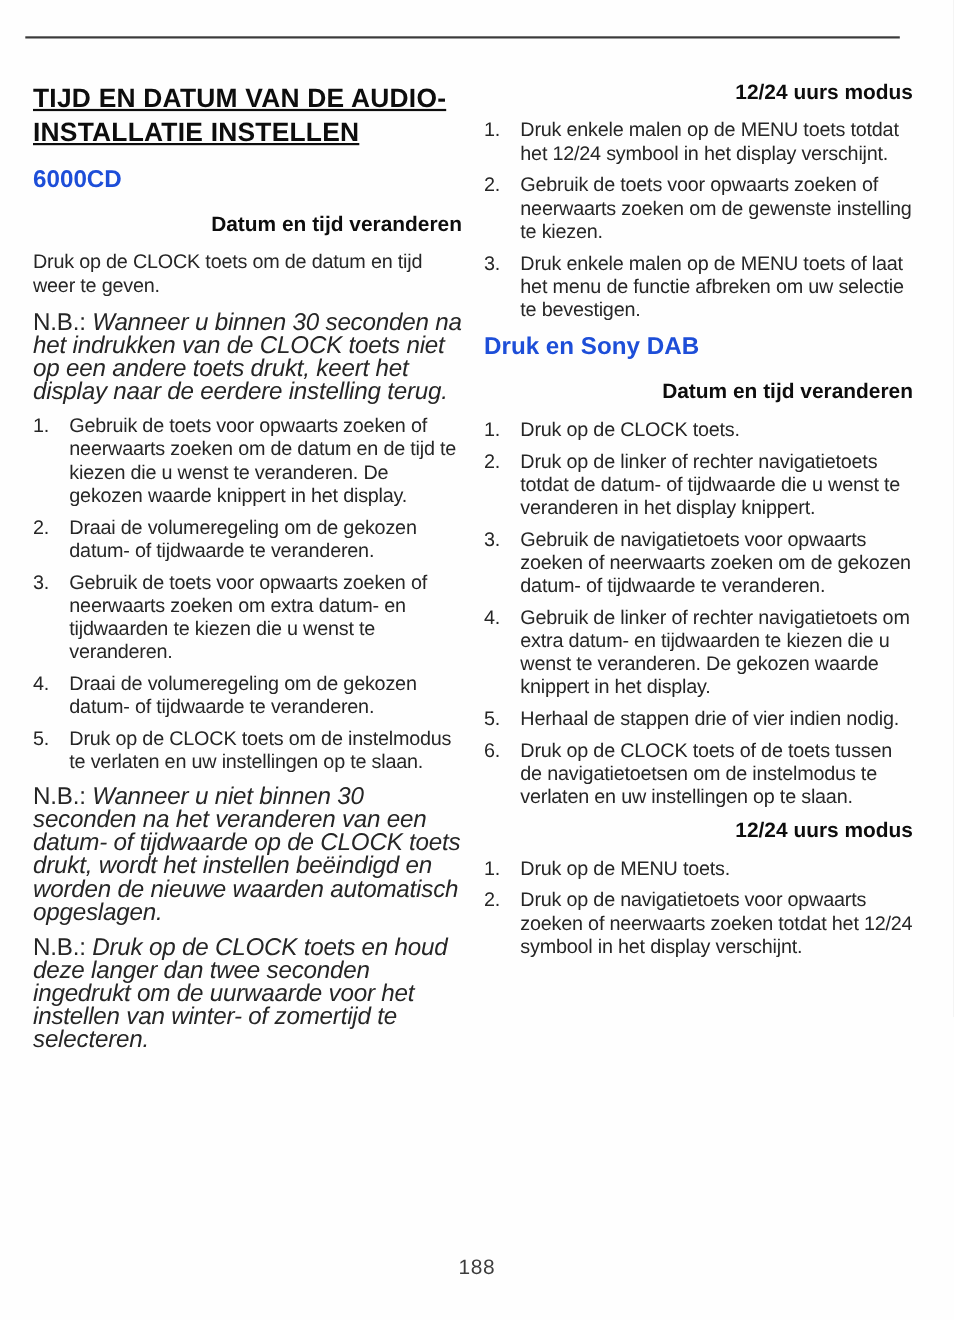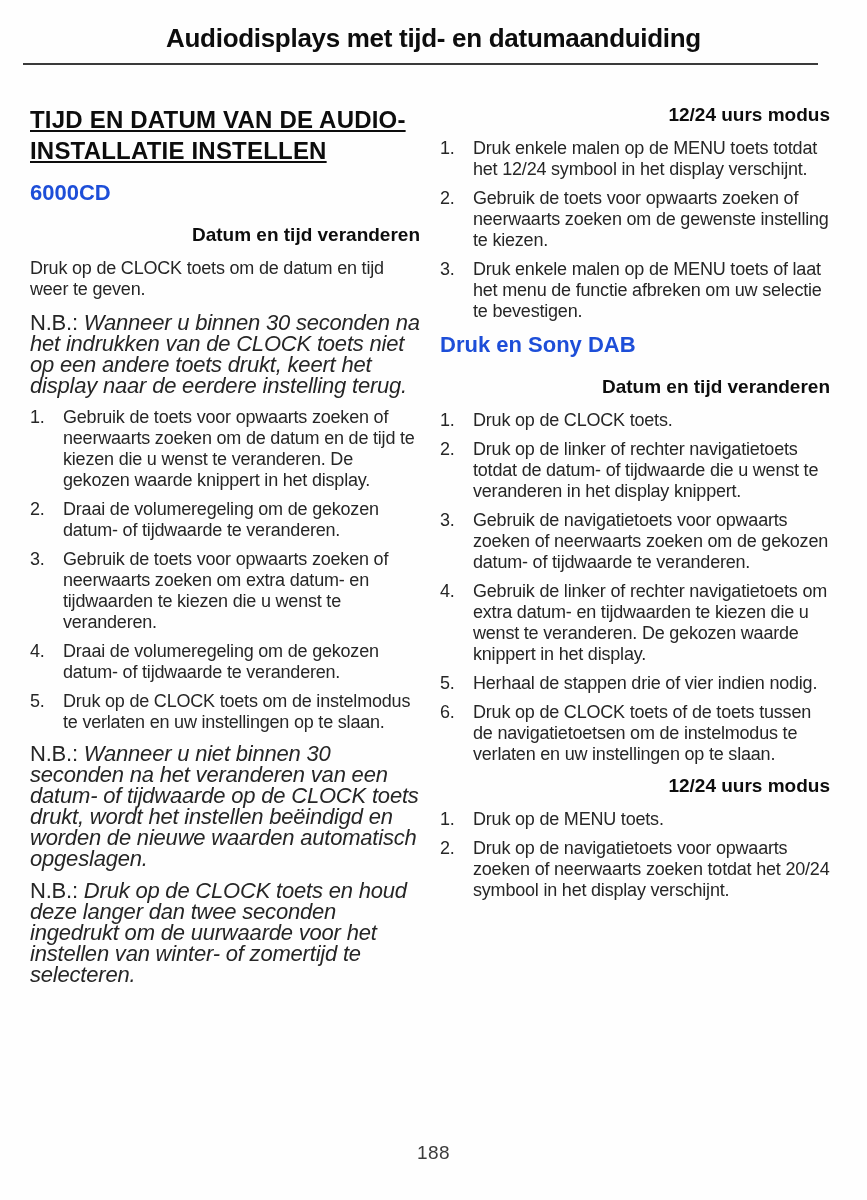--- a/index.html
+++ b/index.html
@@ -83,21 +83,20 @@
     font-size:19px;
     color:#3c3c3c;
     letter-spacing:0.5px;
   }
 </style>
 </head>
 <body>
 
 <div class="page">
   <div class="page-header">
-    <div class="page-title">Audiodisplays met tijd- en datumaanduiding</div>
     <div class="header-divider"></div>
   </div>
   <div class="content">
     <div class="col">
         <div class="h1">TIJD EN DATUM VAN DE AUDIO-INSTALLATIE INSTELLEN</div>
         <div class="h2">6000CD</div>
         <div class="h3">Datum en tijd veranderen</div>
         <div class="p"><span>Druk op de </span><span class="b">CLOCK</span><span> toets om de datum en tijd weer te geven.</span></div>
         <div class="note"><span class="b">N.B.:</span><span class="i"> Wanneer u binnen 30 seconden na het indrukken van de </span><span class="b i">CLOCK</span><span class="i"> toets niet op een andere toets drukt, keert het display naar de eerdere instelling terug.</span></div>
         <div class="list">
@@ -170,21 +169,21 @@
           </div>
         </div>
         <div class="h3">12/24 uurs modus</div>
         <div class="list">
           <div class="list-item">
             <span class="num">1.</span>
             <span class="item-body"><span>Druk op de </span><span class="b">MENU</span><span> toets.</span></span>
           </div>
           <div class="list-item">
             <span class="num">2.</span>
-            <span class="item-body"><span>Druk op de navigatietoets voor opwaarts zoeken of neerwaarts zoeken totdat het 20/24 symbool in het display verschijnt.</span></span>
+            <span class="item-body"><span>Druk op de navigatietoets voor opwaarts zoeken of neerwaarts zoeken totdat het 12/24 symbool in het display verschijnt.</span></span>
           </div>
         </div>
       </div>
   </div>
   <div class="page-footer">
     <span class="page-number">188</span>
   </div>
 </div>
 
 </body></html>

